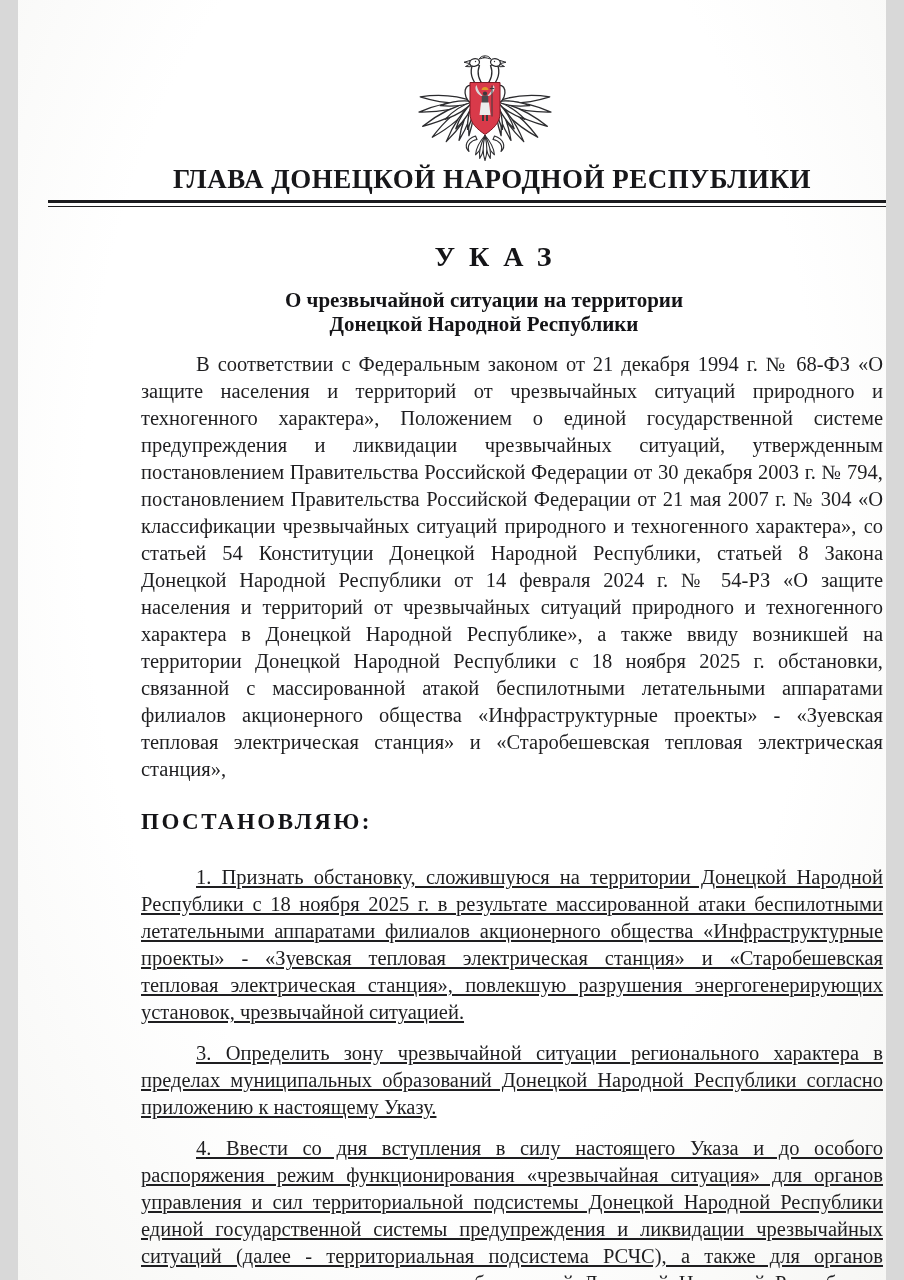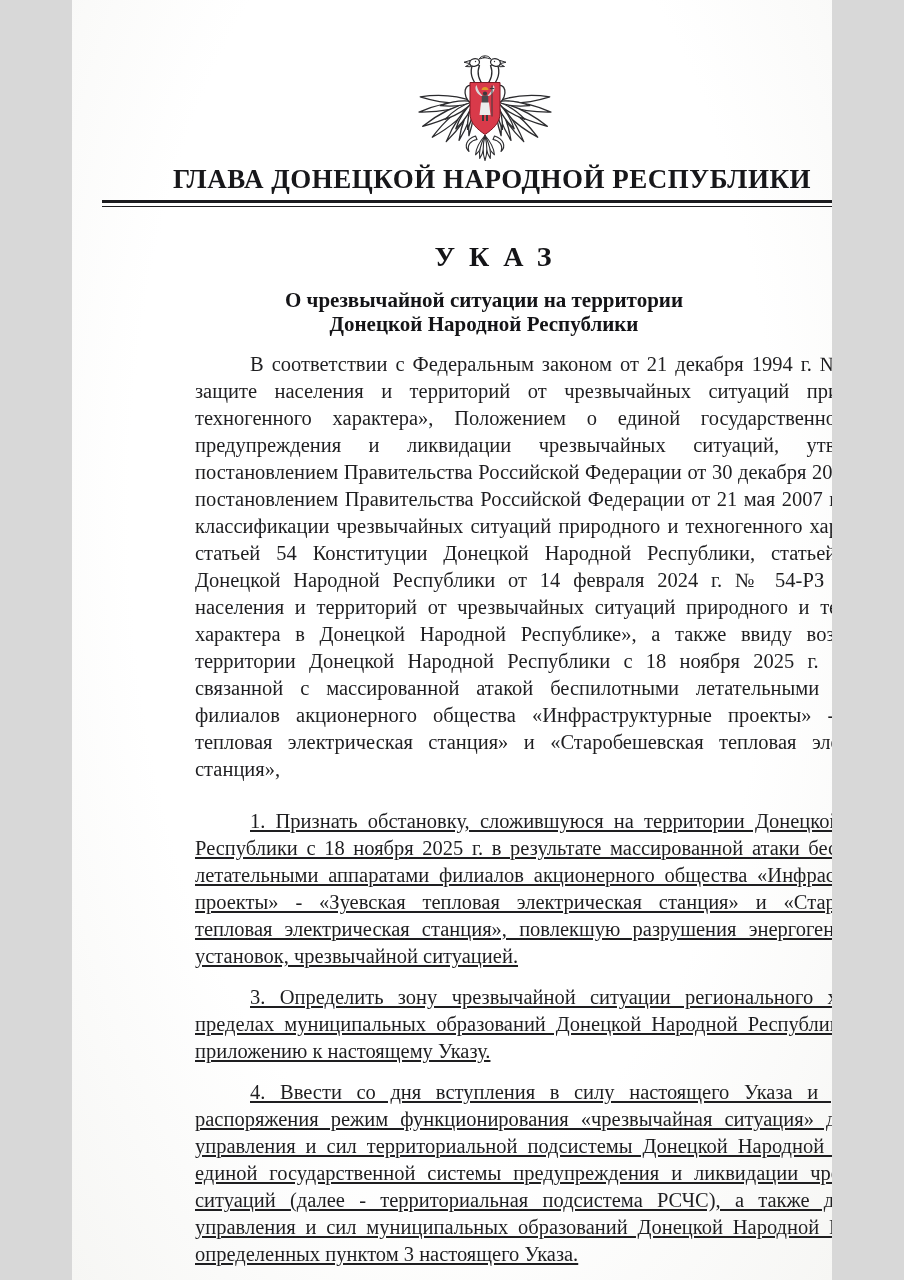--- a/index.html
+++ b/index.html
@@ -2,21 +2,21 @@
 <html><head>
 <meta charset="utf-8">
 <style>
   html, body {
     margin: 0;
     padding: 0;
     background: #d8d8d8;
   }
   .page {
     position: relative;
-    width: 760px;
+    width: 868px;
     height: 1280px;
     margin: 0 auto;
     background: #fdfdfc;
     background-image: radial-gradient(ellipse at 50% 40%, #ffffff 60%, #f6f6f4 100%);
     font-family: "Liberation Serif", "DejaVu Serif", serif;
     color: #1e1e20;
     overflow: hidden;
   }
   .emblem-wrap {
     position: absolute;
@@ -168,20 +168,21 @@
   <div class="doc-type">УКАЗ</div>
 
   <div class="subject">
     <div>О чрезвычайной ситуации на территории</div>
     <div>Донецкой Народной Республики</div>
   </div>
 
   <div class="body-block">
     <p class="para preamble">В соответствии с Федеральным законом от 21 декабря 1994 г. № 68-ФЗ «О защите населения и территорий от чрезвычайных ситуаций природного и техногенного характера», Положением о единой государственной системе предупреждения и ликвидации чрезвычайных ситуаций, утвержденным постановлением Правительства Российской Федерации от 30 декабря 2003 г. № 794, постановлением Правительства Российской Федерации от 21 мая 2007 г. № 304 «О классификации чрезвычайных ситуаций природного и техногенного характера», со статьей 54 Конституции Донецкой Народной Республики, статьей 8 Закона Донецкой Народной Республики от 14 февраля 2024 г. № 54-РЗ «О защите населения и территорий от чрезвычайных ситуаций природного и техногенного характера в Донецкой Народной Республике», а также ввиду возникшей на территории Донецкой Народной Республики с 18 ноября 2025 г. обстановки, связанной с массированной атакой беспилотными летательными аппаратами филиалов акционерного общества «Инфраструктурные проекты» - «Зуевская тепловая электрическая станция» и «Старобешевская тепловая электрическая станция»,</p>
 
+    <p class="para resolve-word">ПОСТАНОВЛЯЮ:</p>
 
     <p class="para item">1. Признать обстановку, сложившуюся на территории Донецкой Народной Республики с 18 ноября 2025 г. в результате массированной атаки беспилотными летательными аппаратами филиалов акционерного общества «Инфраструктурные проекты» - «Зуевская тепловая электрическая станция» и «Старобешевская тепловая электрическая станция», повлекшую разрушения энергогенерирующих установок, чрезвычайной ситуацией.</p>
 
 
     <p class="para item">3. Определить зону чрезвычайной ситуации регионального характера в пределах муниципальных образований Донецкой Народной Республики согласно приложению к настоящему Указу.</p>
 
     <p class="para item">4. Ввести со дня вступления в силу настоящего Указа и до особого распоряжения режим функционирования «чрезвычайная ситуация» для органов управления и сил территориальной подсистемы Донецкой Народной Республики единой государственной системы предупреждения и ликвидации чрезвычайных ситуаций (далее - территориальная подсистема РСЧС), а также для органов управления и сил муниципальных образований Донецкой Народной Республики, определенных пунктом 3 настоящего Указа.</p>
   </div>
 
 </div>

